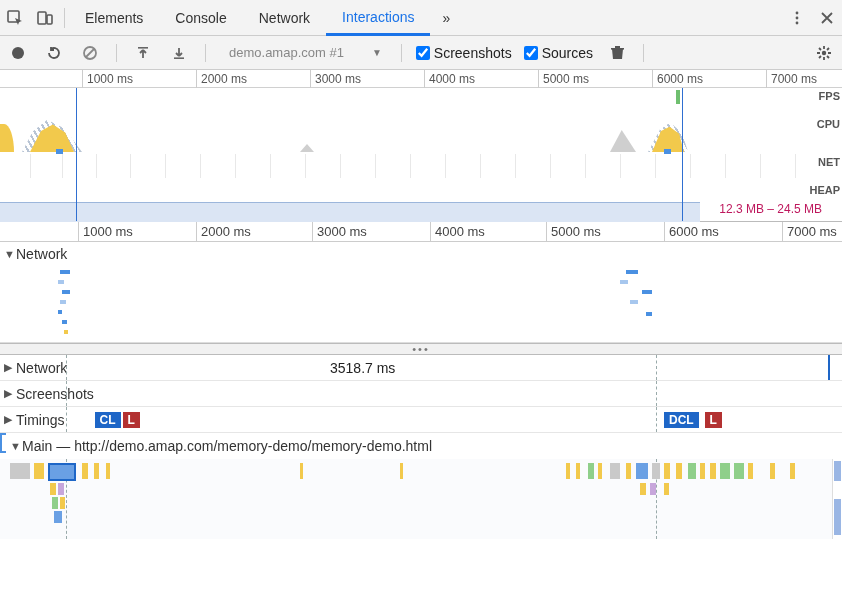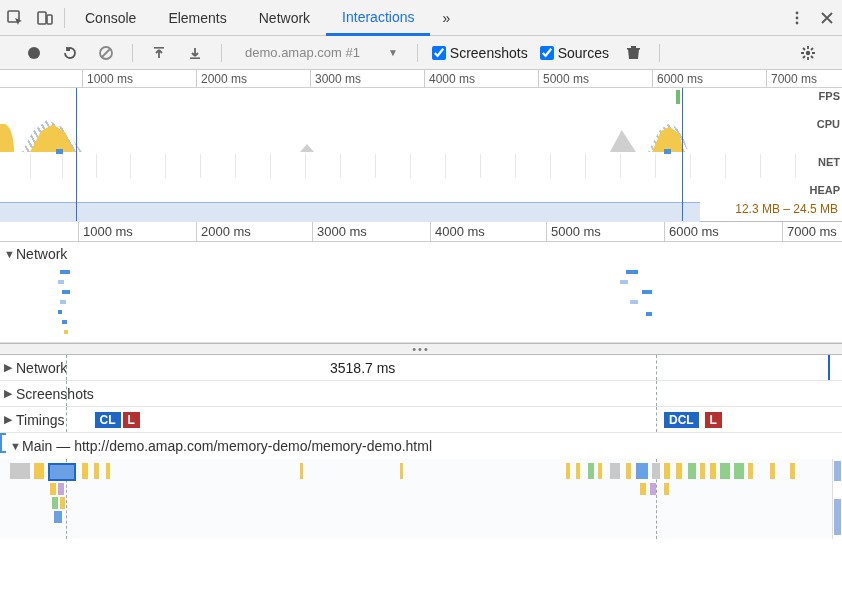--- a/index.html
+++ b/index.html
@@ -7,42 +7,42 @@
   
   
   .tabbar { display: flex; align-items: center; height: 36px; border-bottom: 1px solid #ccc; background: #f3f3f3; }
   .tabbar .icon-btn { width: 30px; height: 36px; display: flex; align-items: center; justify-content: center; color: #5a5a5a; cursor: pointer; }
   .tabbar .divider { width: 1px; height: 20px; background: #ccc; margin: 0 4px; }
   .tab { padding: 0 16px; height: 36px; display: flex; align-items: center; color: #333; cursor: pointer; font-size: 14px; }
   .tab.active { color: #1a73e8; border-bottom: 3px solid #1a73e8; margin-bottom: -1px; }
   .tabbar .right { margin-left: auto; display: flex; align-items: center; }
   
   
-  .toolbar { display: flex; align-items: center; height: 34px; border-bottom: 1px solid #ccc; background: #f3f3f3; padding: 0 22px; gap: 12px; }
+  .toolbar { display: flex; align-items: center; height: 34px; border-bottom: 1px solid #ccc; background: #f3f3f3; padding: 0 6px; gap: 12px; }
   .toolbar .btn { width: 24px; height: 24px; display: flex; align-items: center; justify-content: center; cursor: pointer; border-radius: 3px; }
   .toolbar .sep { width: 1px; height: 18px; background: #ccc; margin: 0 2px; }
   .select-box { display: flex; align-items: center; color: #888; font-size: 13px; padding: 0 4px 0 8px; height: 22px; border: 1px solid transparent; cursor: pointer; }
   .select-box .tri { margin-left: 28px; font-size: 10px; color: #777; }
   .check { display: flex; align-items: center; gap: 4px; font-size: 14px; color: #222; cursor: pointer; }
   .check input { width: 14px; height: 14px; }
   
   
   .ruler { height: 18px; position: relative; border-bottom: 1px solid #d0d0d0; background: #fff; }
   .ruler .tick { position: absolute; top: 0; height: 18px; font-size: 12px; color: #555; border-left: 1px solid #ccc; padding-left: 4px; line-height: 18px; }
   
   
   .overview { position: relative; height: 134px; border-bottom: 1px solid #bbb; background: #fff; }
   .ov-row { position: absolute; left: 0; right: 0; height: 20px; }
   .ov-label { position: absolute; right: 2px; font-size: 11px; font-weight: bold; color: #555; }
   .ov-fps { top: 0; height: 18px; }
   .ov-cpu { top: 18px; height: 46px; }
   .ov-heap { top: 92px; height: 42px; }
   .ov-heap-fill { position:absolute; left:0; top:22px; height:20px; background:#dbe5f4; }
   .ov-heap-line { position:absolute; left:0; top:22px; height:1px; background:#9cb6db; }
-  .memlabel { position:absolute; right:2px; top:22px; font-size:12px; color:#a16207; background:rgba(255,255,255,0.8); padding:0 2px;}
+  .memlabel { position:absolute; right:18px; top:22px; font-size:12px; color:#be185d; background:rgba(255,255,255,0.8); padding:0 2px;}
   .sel-line { position:absolute; top:0; bottom:0; width:1px; background:#2f6fd1; }
   .net-grid { position:absolute; left:0; right:0; top:64px; height:28px; }
   .net-grid .g { position:absolute; top:2px; bottom:2px; width:1px; background:#e8e8e8; }
   
   
   .cpu-blob { position:absolute; bottom:0; background:#f2c94c; }
   .cpu-hatch { position:absolute; bottom:0; background: repeating-linear-gradient(60deg,#b8c4d4 0 2px, transparent 2px 5px); }
   .cpu-gray { position:absolute; bottom:0; background:#cfcfcf; }
   
   
@@ -92,22 +92,22 @@
         <path d="M9 9 l7 3 -3 1 -1 3 z" fill="#5a5a5a" stroke="none"></path>
     </svg>
   </div>
   <div class="icon-btn">
     <svg width="18" height="18" viewBox="0 0 18 18" fill="none" stroke="#5a5a5a" stroke-width="1.6">
       <rect x="2" y="3" width="8" height="12" rx="1"></rect>
         <rect x="11" y="6" width="5" height="9" rx="1"></rect>
     </svg>
   </div>
   <div class="divider"></div>
+  <div class="tab">Elements</div>
   <div class="tab">Console</div>
-  <div class="tab">Elements</div>
   <div class="tab">Network</div>
   <div class="tab active">Interactions</div>
   <div class="tab" style="padding:0 12px;">»</div>
   <div class="right">
     <div class="icon-btn">
       <svg width="14" height="14" viewBox="0 0 14 14" fill="#5a5a5a">
           <circle cx="7" cy="2" r="1.4"></circle>
           <circle cx="7" cy="7" r="1.4"></circle>
           <circle cx="7" cy="12" r="1.4"></circle>
         </svg>

